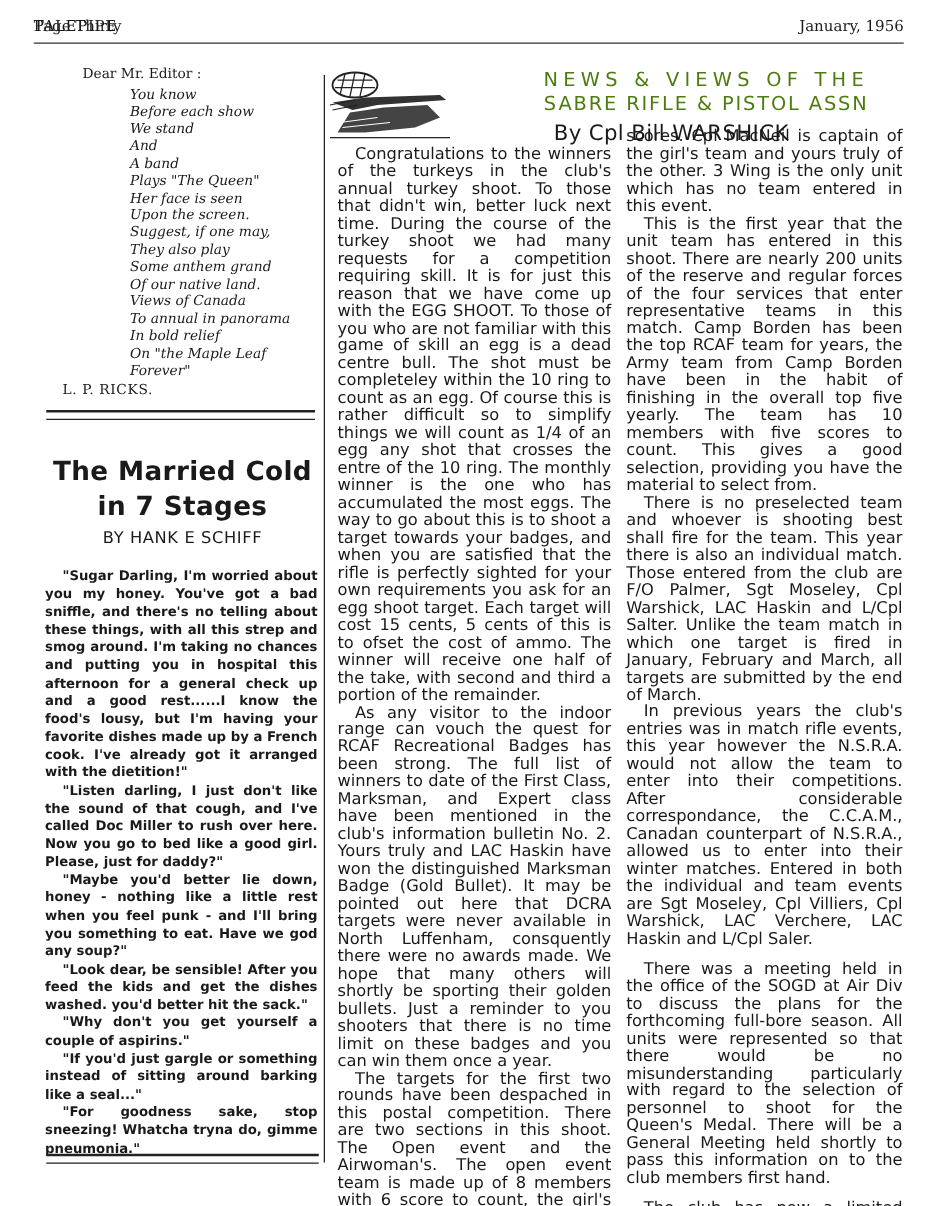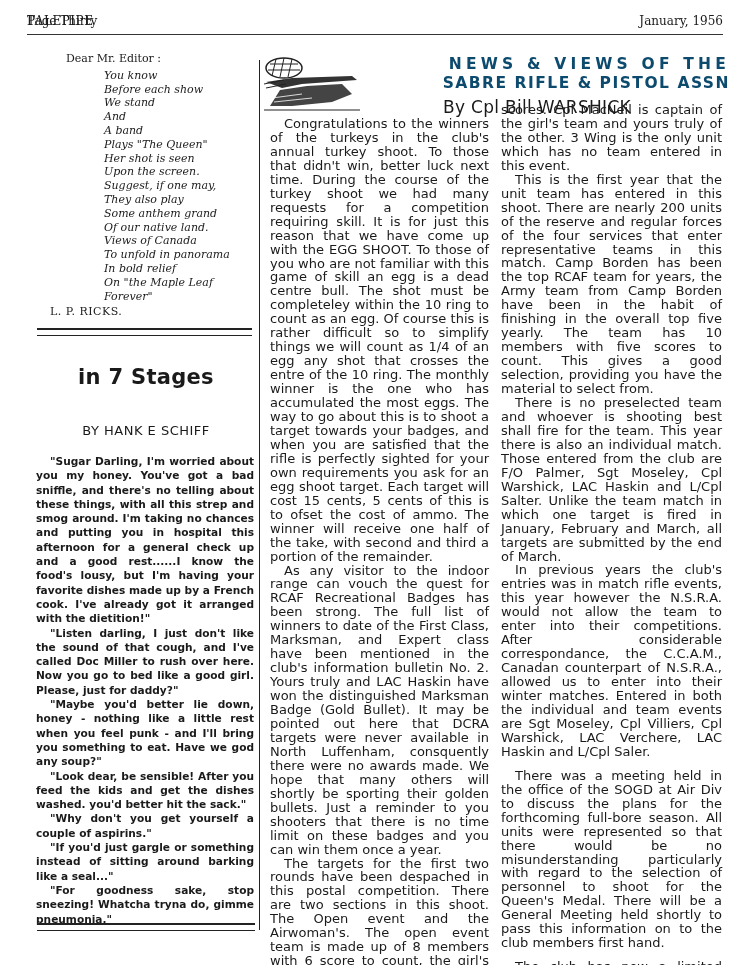--- a/index.html
+++ b/index.html
@@ -21,21 +21,21 @@
   
   .mc-title { position:absolute; left:27px; top:363px; width:238px; text-align:center; font-family:"DejaVu Sans", sans-serif; font-weight:bold; font-size:21px; line-height:28px; letter-spacing:0.3px; }
   .mc-by { position:absolute; left:27px; top:423px; width:238px; text-align:center; font-family:"DejaVu Sans", sans-serif; font-size:13px; letter-spacing:0.5px; }
   .mc-body { position:absolute; left:36px; top:454px; width:218px; font-family:"DejaVu Sans", sans-serif; font-weight:bold; font-size:10.6px; line-height:14.3px; text-align:justify; }
   .mc-body p, .col p { margin:0; text-indent:14px; }
 
   .col-rule { position:absolute; width:1px; background:#222; }
 
   
   .art { position:absolute; left:262px; top:54px; width:100px; height:58px; }
-  .r-title { position:absolute; left:400px; top:55px; width:330px; text-align:right; font-family:"DejaVu Sans", sans-serif; font-weight:bold; font-size:15.5px; line-height:19px; letter-spacing:1.5px; color:#0c4a6e; }
+  .r-title { position:absolute; left:400px; top:55px; width:330px; text-align:center; font-family:"DejaVu Sans", sans-serif; font-weight:normal; font-size:15.5px; line-height:19px; letter-spacing:1.5px; color:#4d7c0f; }
   .r-title .l1 { letter-spacing:4.2px; }
   .r-by { position:absolute; left:387px; top:97px; width:300px; text-align:center; font-family:"DejaVu Sans", sans-serif; font-weight:normal; font-size:17px; letter-spacing:0.3px; }
 
   .col { position:absolute; font-family:"DejaVu Sans", sans-serif; font-size:13px; line-height:13.95px; text-align:justify; }
   .col-mid { left:270px; top:117px; width:219px; }
   .col-right { left:501px; top:103px; width:221px; }
   .col .gap { height:10px; }
   .col b { font-weight:bold; }
 </style>
 </head>
@@ -50,37 +50,38 @@
 
 <div class="poem">
   <div class="salute">Dear  Mr.  Editor  :</div>
   <div class="lines">
     <div>You know</div>
     <div>Before each show</div>
     <div>We stand</div>
     <div>And</div>
     <div>A band</div>
     <div>Plays "The Queen"</div>
-    <div>Her shot is seen</div>
+    <div>Her face is seen</div>
     <div>Upon the screen.</div>
     <div>Suggest, if one may,</div>
     <div>They also play</div>
     <div>Some anthem grand</div>
     <div>Of our native land.</div>
     <div>Views of Canada</div>
-    <div>To unfold in panorama</div>
+    <div>To annual in panorama</div>
     <div>In bold relief</div>
     <div>On "the Maple Leaf</div>
     <div>Forever"</div>
   </div>
   <div class="sig">L. P. RICKS.</div>
 </div>
 <div class="double-rule" style="left:37px; top:328px; width:215px;"></div>
 
 <div class="mc-title">
+  <div>The Married Cold</div>
   <div>in 7 Stages</div>
 </div>
 <div class="mc-by">BY HANK E SCHIFF</div>
 <div class="mc-body">
   <p>"Sugar Darling, I'm worried about you my honey.  You've got a bad sniffle, and there's no telling about these things, with all this strep and smog around. I'm taking no chances and putting you in hospital this afternoon for a general check up and a good rest......I know the food's lousy, but I'm having your favorite dishes made up by a French cook.  I've already got it arranged with the dietition!"</p>
   <p>"Listen darling, I just don't like the sound of that cough, and I've called Doc Miller to rush over here. Now you go to bed like a good girl. Please, just for daddy?"</p>
   <p>"Maybe you'd better lie down, honey - nothing like a little rest when you feel punk - and I'll bring you something to eat.  Have we god any soup?"</p>
   <p>"Look dear, be sensible!  After you feed the kids and get the dishes washed. you'd better hit the sack."</p>
   <p>"Why don't you get yourself a couple of aspirins."</p>
   <p>"If you'd just gargle or something instead of sitting around barking like a seal..."</p>

